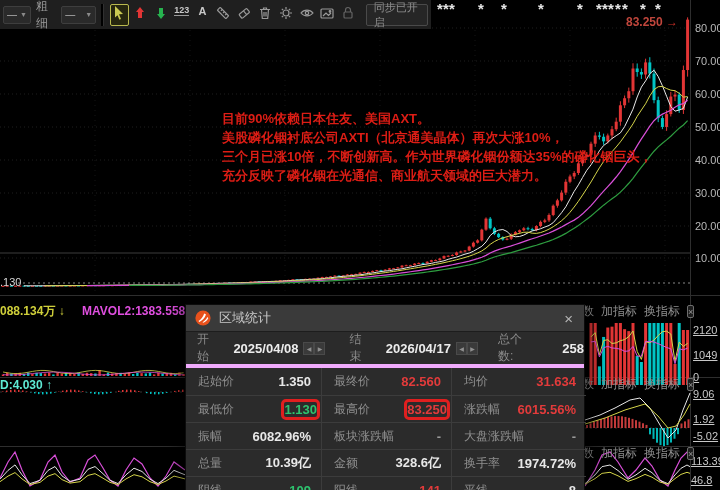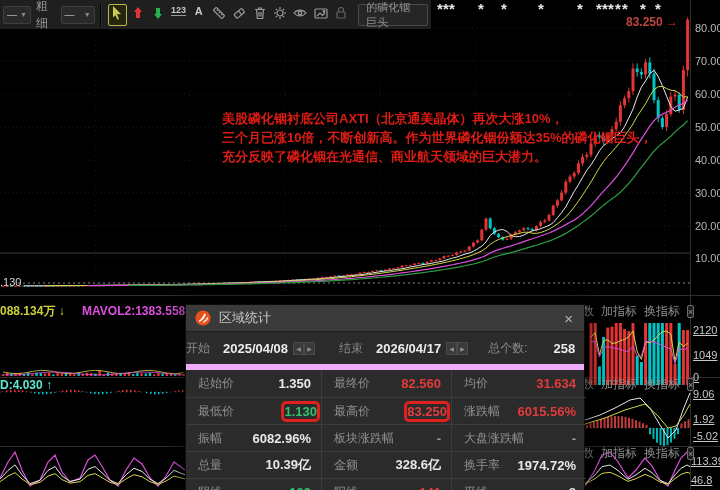--- a/index.html
+++ b/index.html
@@ -40,21 +40,21 @@
   .pane-tab{color:#909090;font-size:12px;margin-right:7px;white-space:nowrap;}
   .pane-close{width:13px;height:13px;border:1px solid #6e6e6e;border-radius:2px;color:#9a9a9a;
     font-size:9px;line-height:12px;text-align:center;box-sizing:border-box;background:#1c1c1c;}
 
   
   .dialog{position:absolute;left:185px;top:304px;width:400px;height:194px;background:#2b2b2b;
     border:1px solid #0c0c0c;box-shadow:0 0 22px rgba(0,0,0,.85);box-sizing:border-box;z-index:100;}
   .dlg-head{height:26px;background:#3a3a3a;display:flex;align-items:center;padding:0 9px;border-bottom:1px solid #1d1d1d;}
   .dlg-title{color:#c9c9c9;font-size:13px;margin-left:8px;}
   .dlg-x{margin-left:auto;color:#b5b5b5;font-size:15px;line-height:15px;padding:0 2px;}
-  .dlg-ctrl{height:32px;display:flex;align-items:center;border-bottom:6px solid #f0abfc;font-size:12px;}
+  .dlg-ctrl{height:32px;display:flex;align-items:center;padding-left:11px;border-bottom:4px solid #f0abfc;font-size:12px;}
   .c-lbl{color:#8a8a8a;}
   .c-val{color:#ececec;font-weight:bold;font-size:13px;margin-left:13px;}
   .spin{display:flex;margin-left:5px;}
   .spin span{width:11px;height:13px;background:#3a3a3a;border:1px solid #4a4a4a;color:#8f8f8f;
     font-size:6px;line-height:12px;text-align:center;box-sizing:border-box;}
   .gap24{margin-left:24px;} .gap20{margin-left:20px;} .gap26{margin-left:26px;}
   .stats-grid{display:grid;grid-template-columns:135px 130px 135px;grid-auto-rows:27px;}
   .cell{display:flex;align-items:center;padding:0 10px 0 12px;border-top:1px solid #3c3c3c;box-sizing:border-box;overflow:visible;}
   .cell.c1,.cell.c2{border-left:1px solid #3c3c3c;}
   .stats-grid .cell:nth-child(-n+3){border-top:none;}
@@ -656,20 +656,21 @@
   </div>
   <div class="lo-lbl">.130</div>
 
   <div class="vol-lbls">
     <span class="y">088.134万 ↓</span>
     <span class="m">MAVOL2:1383.558万 ↓</span>
   </div>
   <div class="macd-lbl">D:4.030 ↑</div>
 
   <div class="annot">
+    <div>目前90%依赖日本住友、美国AXT。</div>
     <div>美股磷化铟衬底公司AXTI（北京通美晶体）再次大涨10%，</div>
     <div>三个月已涨10倍，不断创新高。作为世界磷化铟份额达35%的磷化铟巨头，</div>
     <div>充分反映了磷化铟在光通信、商业航天领域的巨大潜力。</div>
   </div>
 
   <div class="toolbar">
     <div class="tb-select" style="width:30px;">
       <span class="ln">—</span>
       <span class="car">▼</span>
     </div>
@@ -750,21 +751,21 @@
         </svg>
     </div>
     <div class="tb-btn">
       <svg width="16" height="16" viewBox="0 0 16 16">
         <g stroke="#646464" fill="none" stroke-width="1.2">
           <rect x="4" y="7" width="8" height="6" rx="1"></rect>
             <path d="M5.5 7 V5 a2.5 2.5 0 0 1 5 0 v2"></path>
           </g>
         </svg>
     </div>
-    <div class="sync-btn">的磷化铟巨头</div>
+    <div class="sync-btn">同步已开启</div>
   </div>
 
   <div class="dialog">
     <div class="dlg-head">
       <svg width="16" height="16" viewBox="0 0 16 16">
         <circle cx="8" cy="8" r="7.6" fill="#e8511c"></circle>
         <path d="M3.5 11 C6 9.5 8 7 9.2 3.4 L11 4.4 C9.6 8.4 7 10.6 4.3 11.9 Z" fill="#fff"></path>
         <path d="M7.5 12.2 C9.6 11.2 11.3 9.4 12.3 7.1 L13.3 8.2 C12.2 10.4 10.3 12 8.4 12.8 Z" fill="#fff"></path>
       </svg>
       <span class="dlg-title">区域统计</span>

